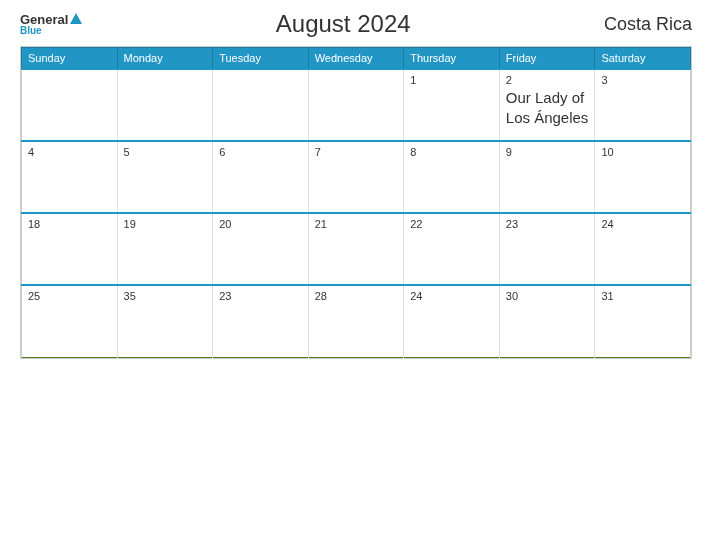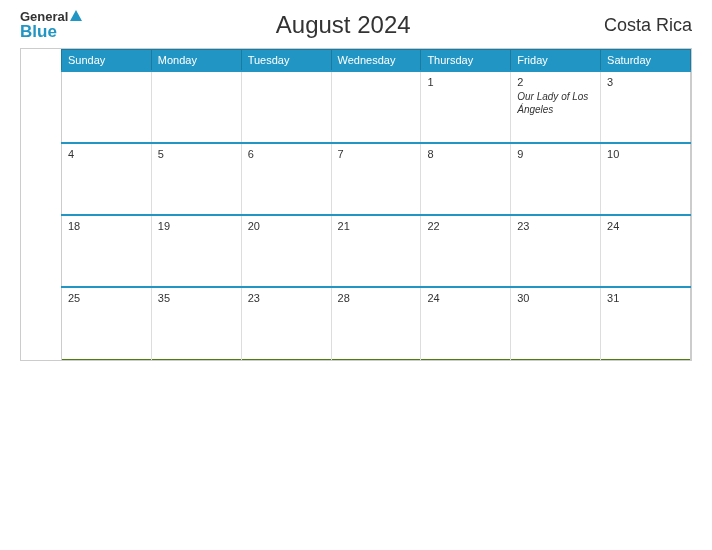--- a/index.html
+++ b/index.html
@@ -32,21 +32,21 @@
     }
 
     .logo-text-general {
       font-size: 13px;
       font-weight: bold;
       color: #333;
       line-height: 1;
     }
 
     .logo-text-blue {
-      font-size: 17px;
+      font-size: 10px;
       font-weight: bold;
       color: #2196c4;
       line-height: 1;
     }
 
     .logo-triangle {
       width: 0;
       height: 0;
       border-left: 6px solid transparent;
       border-right: 6px solid transparent;
@@ -121,37 +121,35 @@
 
     .day-num {
       display: block;
       font-size: 11px;
       color: #333;
       margin-bottom: 2px;
     }
 
     .event-label {
       display: block;
-      font-size: 10px;
+      font-size: 15px;
       color: #333;
       line-height: 1.3;
-      font-style: italic;
     }
 
     .empty-cell {
       background: #f9f9f9;
     }
 
     .calendar tbody tr:last-child {
       border-bottom: 1px solid #4d7c0f;
     }
 
     .calendar-wrapper {
       border: 1px solid #ccc;
-      padding-left: 40px;
     }
   </style>
 </head>
 <body>
 
 <div class="page">
 
   <div class="header">
     <div class="logo">
       <div class="logo-inner">

